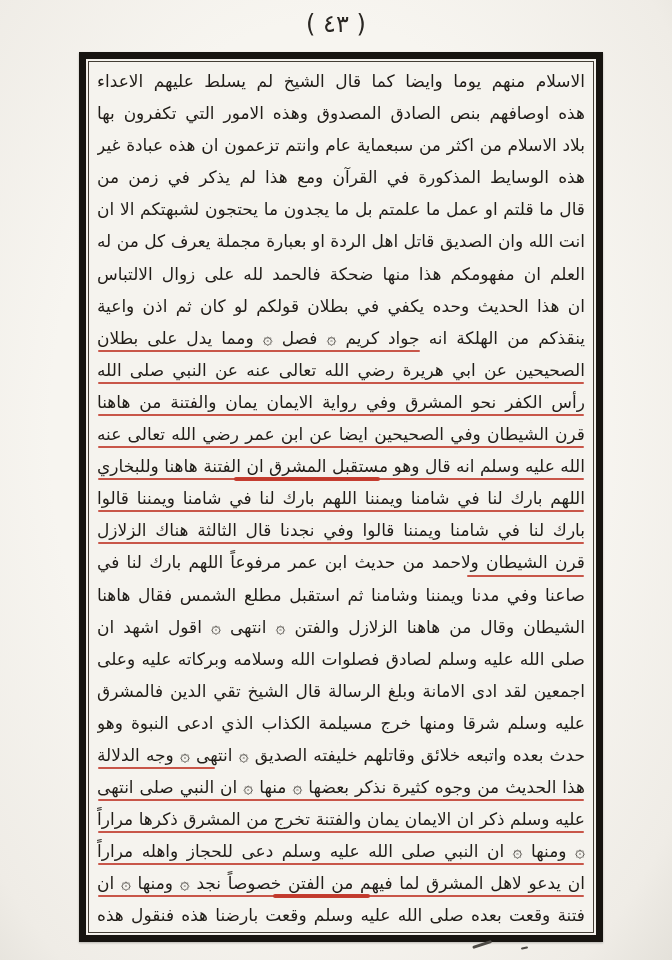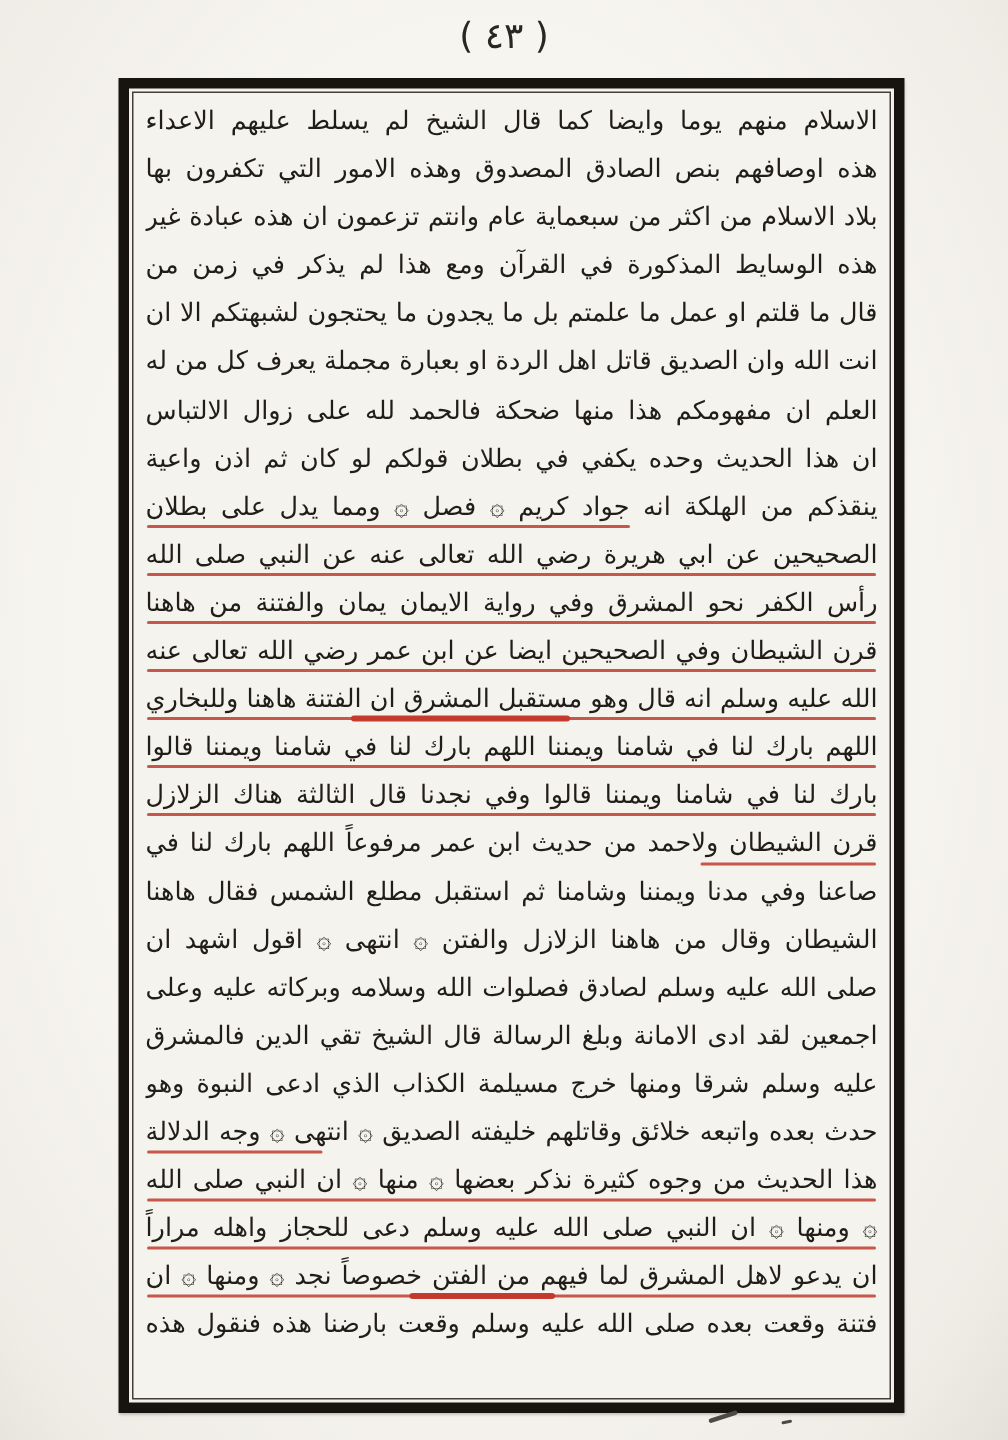--- a/index.html
+++ b/index.html
@@ -77,21 +77,22 @@
       <div class="text-line ul-full ul-accent" style="--ax: 28%; --aw: 30%;">الله عليه وسلم انه قال وهو مستقبل المشرق ان الفتنة هاهنا وللبخاري عنه مرفوعا</div>
       <div class="text-line ul-full">اللهم بارك لنا في شامنا ويمننا اللهم بارك لنا في شامنا ويمننا قالوا وفي نجدنا قال اللهم</div>
       <div class="text-line ul-full">بارك لنا في شامنا ويمننا قالوا وفي نجدنا قال الثالثة هناك الزلازل والفتن ومنها يطلع</div>
       <div class="text-line ul-right" style="--uw: 24%;">قرن الشيطان ولاحمد من حديث ابن عمر مرفوعاً اللهم بارك لنا في مدينتنا وفي</div>
       <div class="text-line">صاعنا وفي مدنا ويمننا وشامنا ثم استقبل مطلع الشمس فقال هاهنا يطلع قرن</div>
       <div class="text-line">الشيطان وقال من هاهنا الزلازل والفتن ۞ انتهى ۞ اقول اشهد ان رسول الله</div>
       <div class="text-line">صلى الله عليه وسلم لصادق فصلوات الله وسلامه وبركاته عليه وعلى آله وصحبه</div>
       <div class="text-line">اجمعين لقد ادى الامانة وبلغ الرسالة قال الشيخ تقي الدين فالمشرق عن مدينته صلى الله</div>
       <div class="text-line">عليه وسلم شرقا ومنها خرج مسيلمة الكذاب الذي ادعى النبوة وهو اول حادث</div>
       <div class="text-line ul-left" style="--uw: 24%;">حدث بعده واتبعه خلائق وقاتلهم خليفته الصديق ۞ انتهى ۞ وجه الدلالة من</div>
-      <div class="text-line ul-full">هذا الحديث من وجوه كثيرة نذكر بعضها ۞ منها ۞ ان النبي صلى الله</div>
+      <div class="text-line ul-full">هذا الحديث من وجوه كثيرة نذكر بعضها ۞ منها ۞ ان النبي صلى انتهى</div>
+      <div class="text-line ul-full">عليه وسلم ذكر ان الايمان يمان والفتنة تخرج من المشرق ذكرها مراراً</div>
       <div class="text-line ul-full">۞ ومنها ۞ ان النبي صلى الله عليه وسلم دعى للحجاز واهله مراراً وابى</div>
       <div class="text-line ul-full ul-accent" style="--ax: 36%; --aw: 20%;">ان يدعو لاهل المشرق لما فيهم من الفتن خصوصاً نجد ۞ ومنها ۞ ان اول</div>
       <div class="text-line">فتنة وقعت بعده صلى الله عليه وسلم وقعت بارضنا هذه فنقول هذه الامور التي</div>
     </div>
   </div>
 </div>
 
 <div class="pen-mark m1"></div>
 <div class="pen-mark m2"></div>
 

